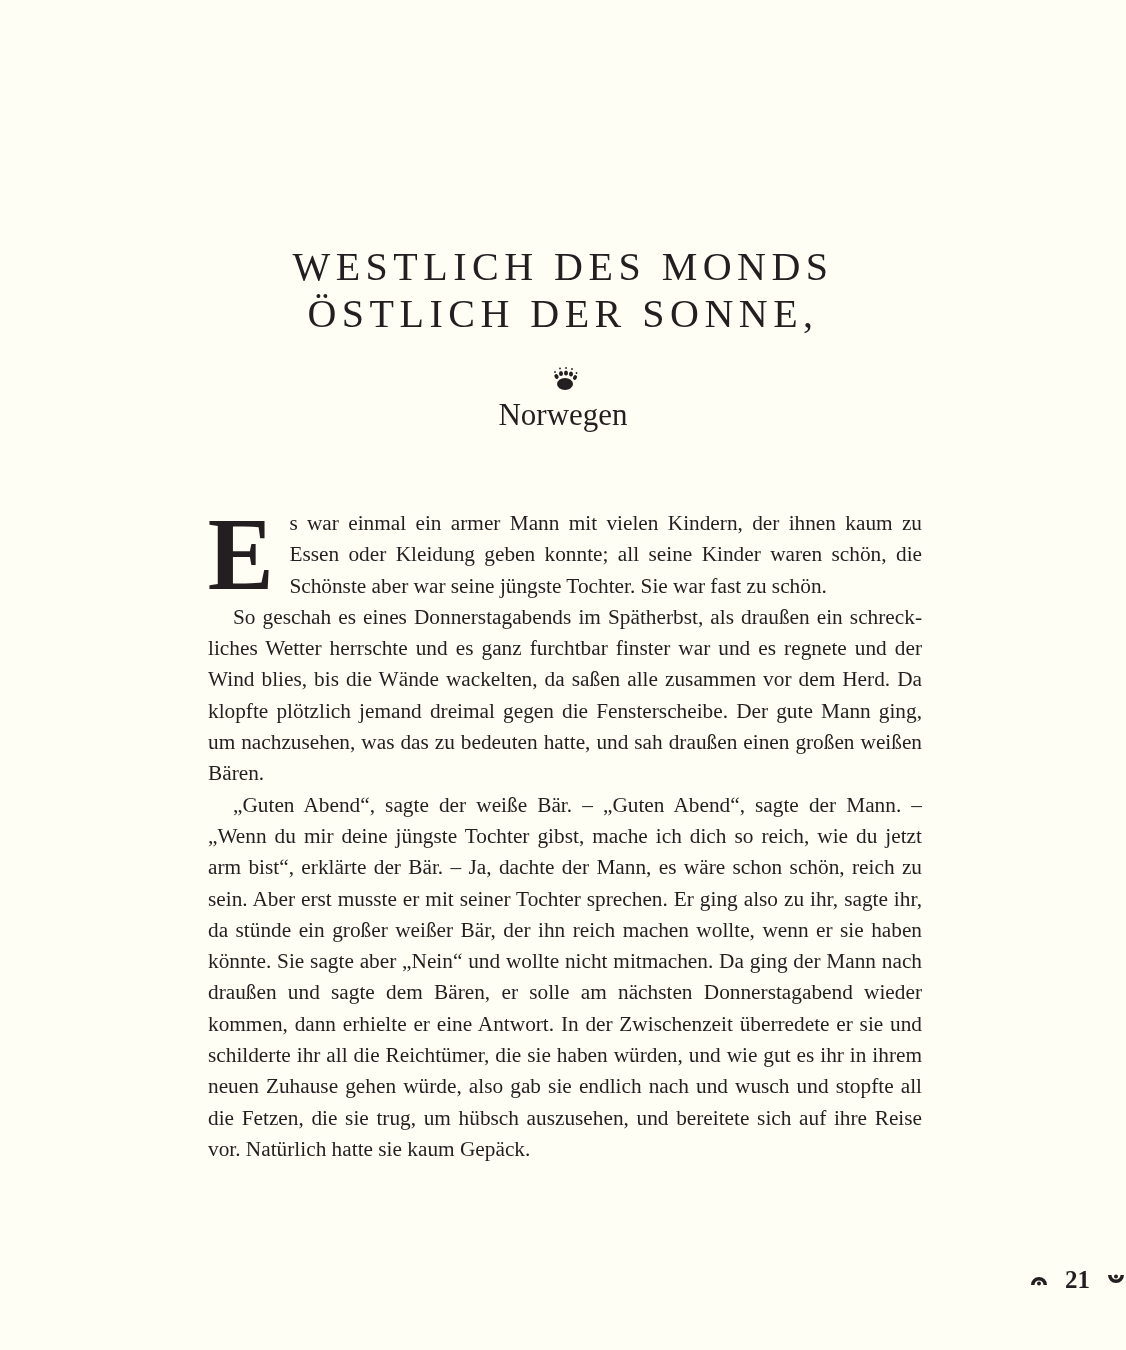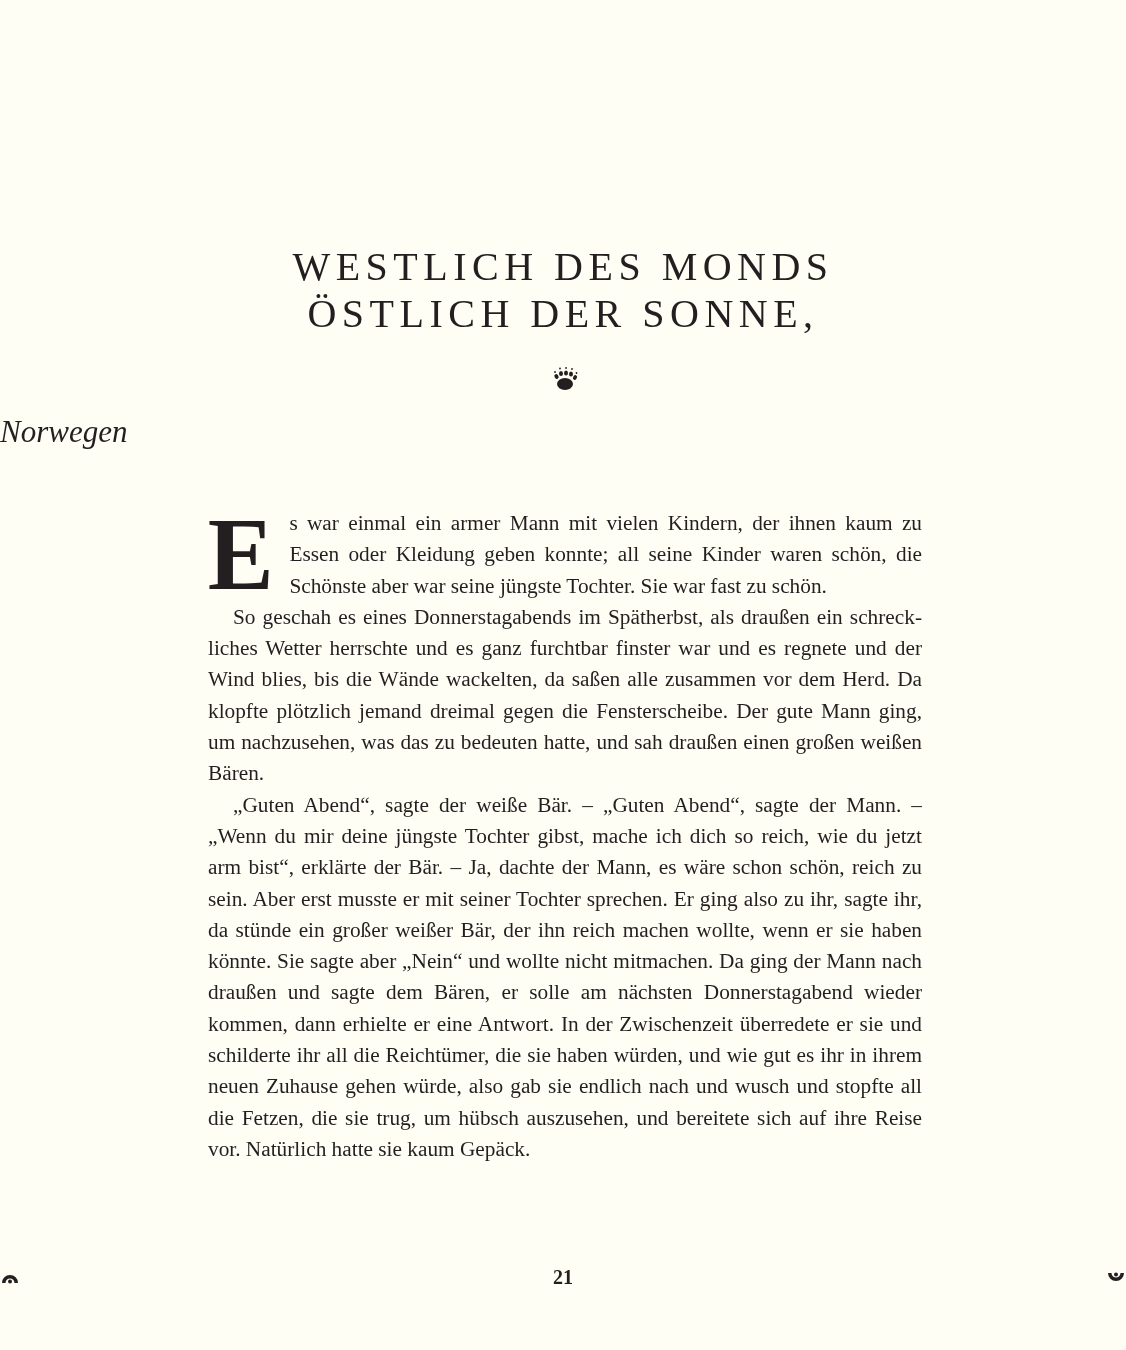--- a/index.html
+++ b/index.html
@@ -30,25 +30,25 @@
   .title span { display: block; }
   .paw {
     position: absolute;
     top: 365px;
     left: 551px;
     width: 28px;
     height: 28px;
   }
   .subtitle {
     position: absolute;
-    top: 410px;
+    top: 393px;
     left: 0;
     width: 1126px;
+    text-align: center;
     font-size: 31px;
-    font-style: italic;
     line-height: 44px;
   }
   .body-text {
     position: absolute;
     top: 508px;
     left: 208px;
     width: 714px;
     font-size: 21.3px;
     line-height: 31.3px;
     text-align: justify;
@@ -70,24 +70,24 @@
     font-weight: bold;
     font-family: "Liberation Serif", "DejaVu Serif", serif;
     transform: scaleX(0.95);
   }
   .folio {
     position: absolute;
     top: 1266px;
     left: 0;
     width: 1126px;
     text-align: center;
-    font-size: 20px;
+    font-size: 25px;
     font-weight: bold;
     display: flex;
-    justify-content: space-between;
+    justify-content: flex-end;
     align-items: center;
     gap: 16px;
   }
   .folio svg { display: block; }
 </style>
 </head>
 <body>
 
 <h1 class="title">
   <span>WESTLICH DES MONDS</span>

